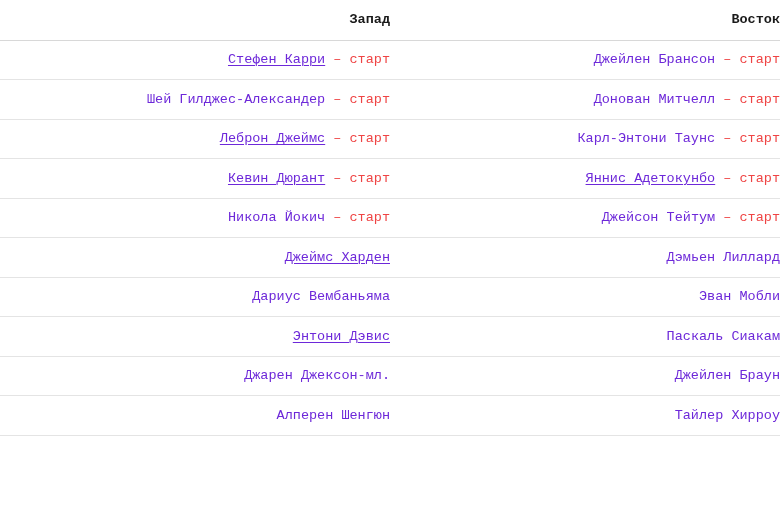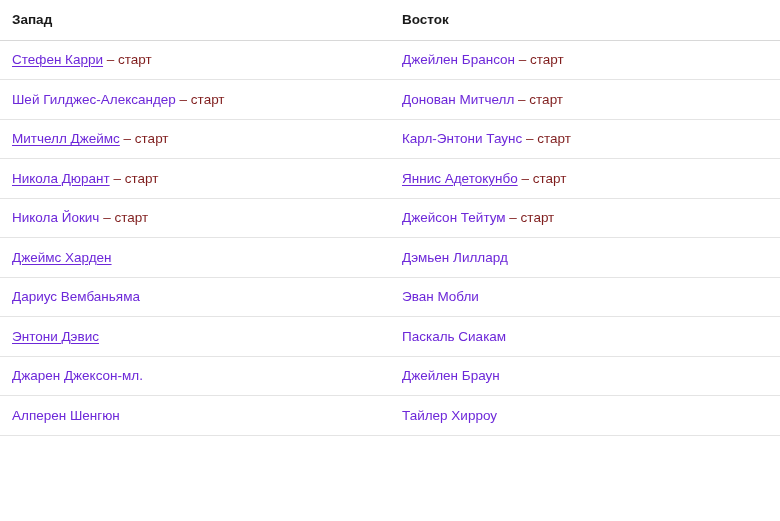--- a/index.html
+++ b/index.html
@@ -14,51 +14,52 @@
     color: #1a1a1a;
     overflow: hidden;
   }
   table.roster {
     width: 780px;
     border-collapse: collapse;
     table-layout: fixed;
   }
   table.roster th,
   table.roster td {
-    text-align: left;
+    text-align: right;
     vertical-align: middle;
     padding: 0 0 0 12px;
     border-bottom: 1px solid #e4e4e4;
     font-size: 13.5px;
     font-weight: normal;
     color: #1a1a1a;
     height: 39.5px;
     box-sizing: border-box;
     white-space: nowrap;
     overflow: hidden;
+    font-family: Liberation Mono, monospace;
   }
   table.roster th {
     font-weight: bold;
     font-size: 13.5px;
     height: 40px;
     border-bottom: 1px solid #d8d8d8;
   }
   table.roster col.c1 { width: 50%; }
   table.roster col.c2 { width: 50%; }
   .player {
     color: #6d28d9;
   }
   .player.linked {
     text-decoration: underline;
     text-decoration-thickness: 1px;
     text-underline-offset: 2px;
     cursor: pointer;
   }
   .suffix {
-    color: #7f1d1d;
+    color: #ef4444;
   }
   tr:last-child td {
     border-bottom: 1px solid #e4e4e4;
   }
 </style>
 </head>
 <body>
 
 <table class="roster">
   <colgroup>
@@ -74,25 +75,25 @@
   <tbody id="roster-body">
       <tr>
         <td><span class="player linked">Стефен Карри</span><span class="suffix"> – старт</span></td>
         <td><span class="player">Джейлен Брансон</span><span class="suffix"> – старт</span></td>
       </tr>
       <tr>
         <td><span class="player">Шей Гилджес-Александер</span><span class="suffix"> – старт</span></td>
         <td><span class="player">Донован Митчелл</span><span class="suffix"> – старт</span></td>
       </tr>
       <tr>
-        <td><span class="player linked">Митчелл Джеймс</span><span class="suffix"> – старт</span></td>
+        <td><span class="player linked">Леброн Джеймс</span><span class="suffix"> – старт</span></td>
         <td><span class="player">Карл-Энтони Таунс</span><span class="suffix"> – старт</span></td>
       </tr>
       <tr>
-        <td><span class="player linked">Никола Дюрант</span><span class="suffix"> – старт</span></td>
+        <td><span class="player linked">Кевин Дюрант</span><span class="suffix"> – старт</span></td>
         <td><span class="player linked">Яннис Адетокунбо</span><span class="suffix"> – старт</span></td>
       </tr>
       <tr>
         <td><span class="player">Никола Йокич</span><span class="suffix"> – старт</span></td>
         <td><span class="player">Джейсон Тейтум</span><span class="suffix"> – старт</span></td>
       </tr>
       <tr>
         <td><span class="player linked">Джеймс Харден</span><span class="suffix"></span></td>
         <td><span class="player">Дэмьен Лиллард</span><span class="suffix"></span></td>
       </tr>

